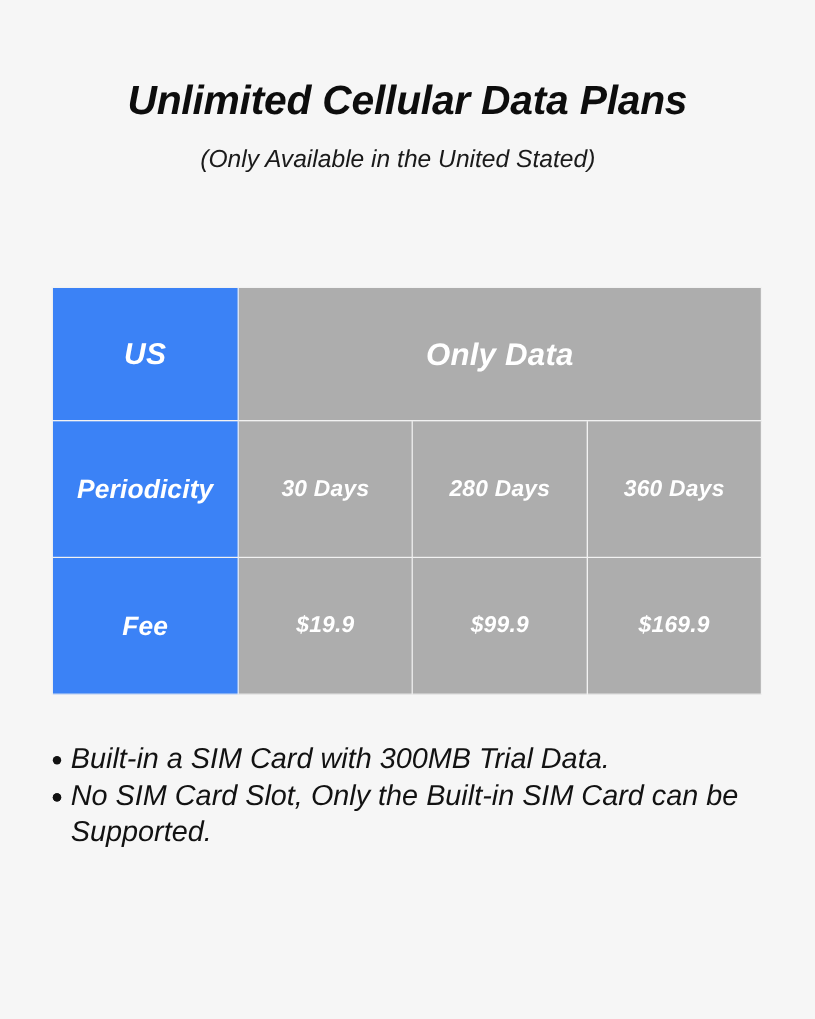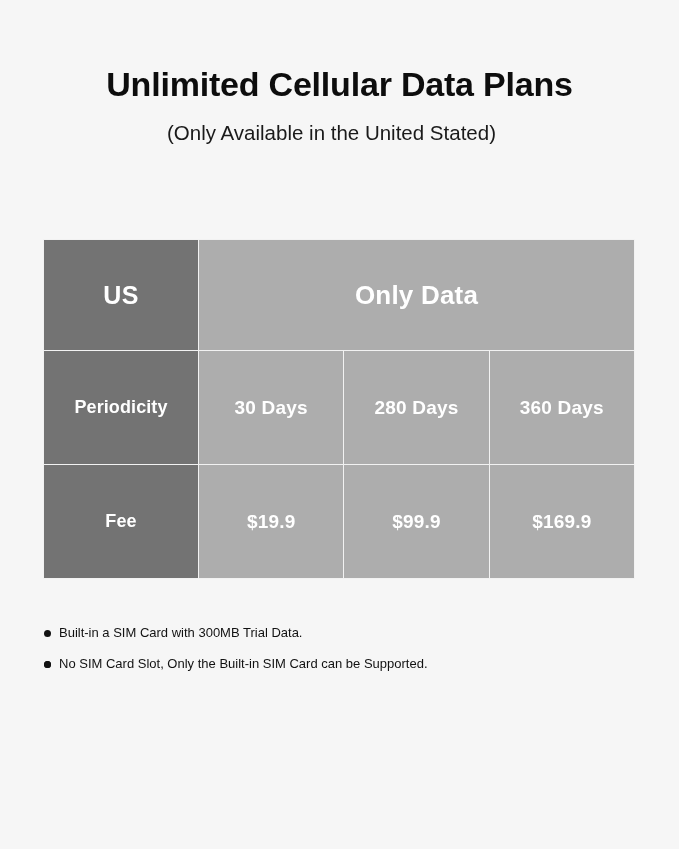--- a/index.html
+++ b/index.html
@@ -13,20 +13,21 @@
     font-family: "Liberation Sans", sans-serif;
     color: #121212;
     overflow: hidden;
     position: relative;
   }
 
   .page {
     position: relative;
     width: 679px;
     height: 849px;
+    font-style: italic;
   }
 
   
   .heading {
     position: absolute;
     left: 0;
     top: 64px;
     width: 679px;
     text-align: center;
   }
@@ -58,49 +59,49 @@
   }
   .plan-table td {
     padding: 0;
     text-align: center;
     vertical-align: middle;
     font-weight: bold;
     color: #ffffff;
     border: 1px solid #f2f2f2;
   }
   .cell-label {
-    background: #737373;
+    background: #3b82f6;
     width: 154px;
   }
   .cell-data {
     background: #adadad;
   }
 
   .row-head td { height: 110px; }
   .row-body td { height: 113px; }
 
   .txt-us       { font-size: 25px; letter-spacing: 0.3px; }
   .txt-onlydata { font-size: 26px; letter-spacing: 0.2px; margin-top: 17px; }
-  .txt-rowlabel { font-size: 18px; letter-spacing: 0.1px; }
+  .txt-rowlabel { font-size: 22px; letter-spacing: 0.1px; }
   .txt-cell     { font-size: 19px; letter-spacing: 0.2px; }
 
   
   .notes {
     position: absolute;
     left: 43px;
     top: 618px;
     width: 600px;
     margin: 0;
     padding: 0;
     list-style: none;
   }
   .note-item {
     position: relative;
     padding-left: 16px;
-    font-size: 13px;
+    font-size: 24px;
     line-height: 30px;
     color: #121212;
     margin-bottom: 1px;
   }
   .note-bullet {
     position: absolute;
     left: 1px;
     top: 12px;
     width: 7px;
     height: 7px;

